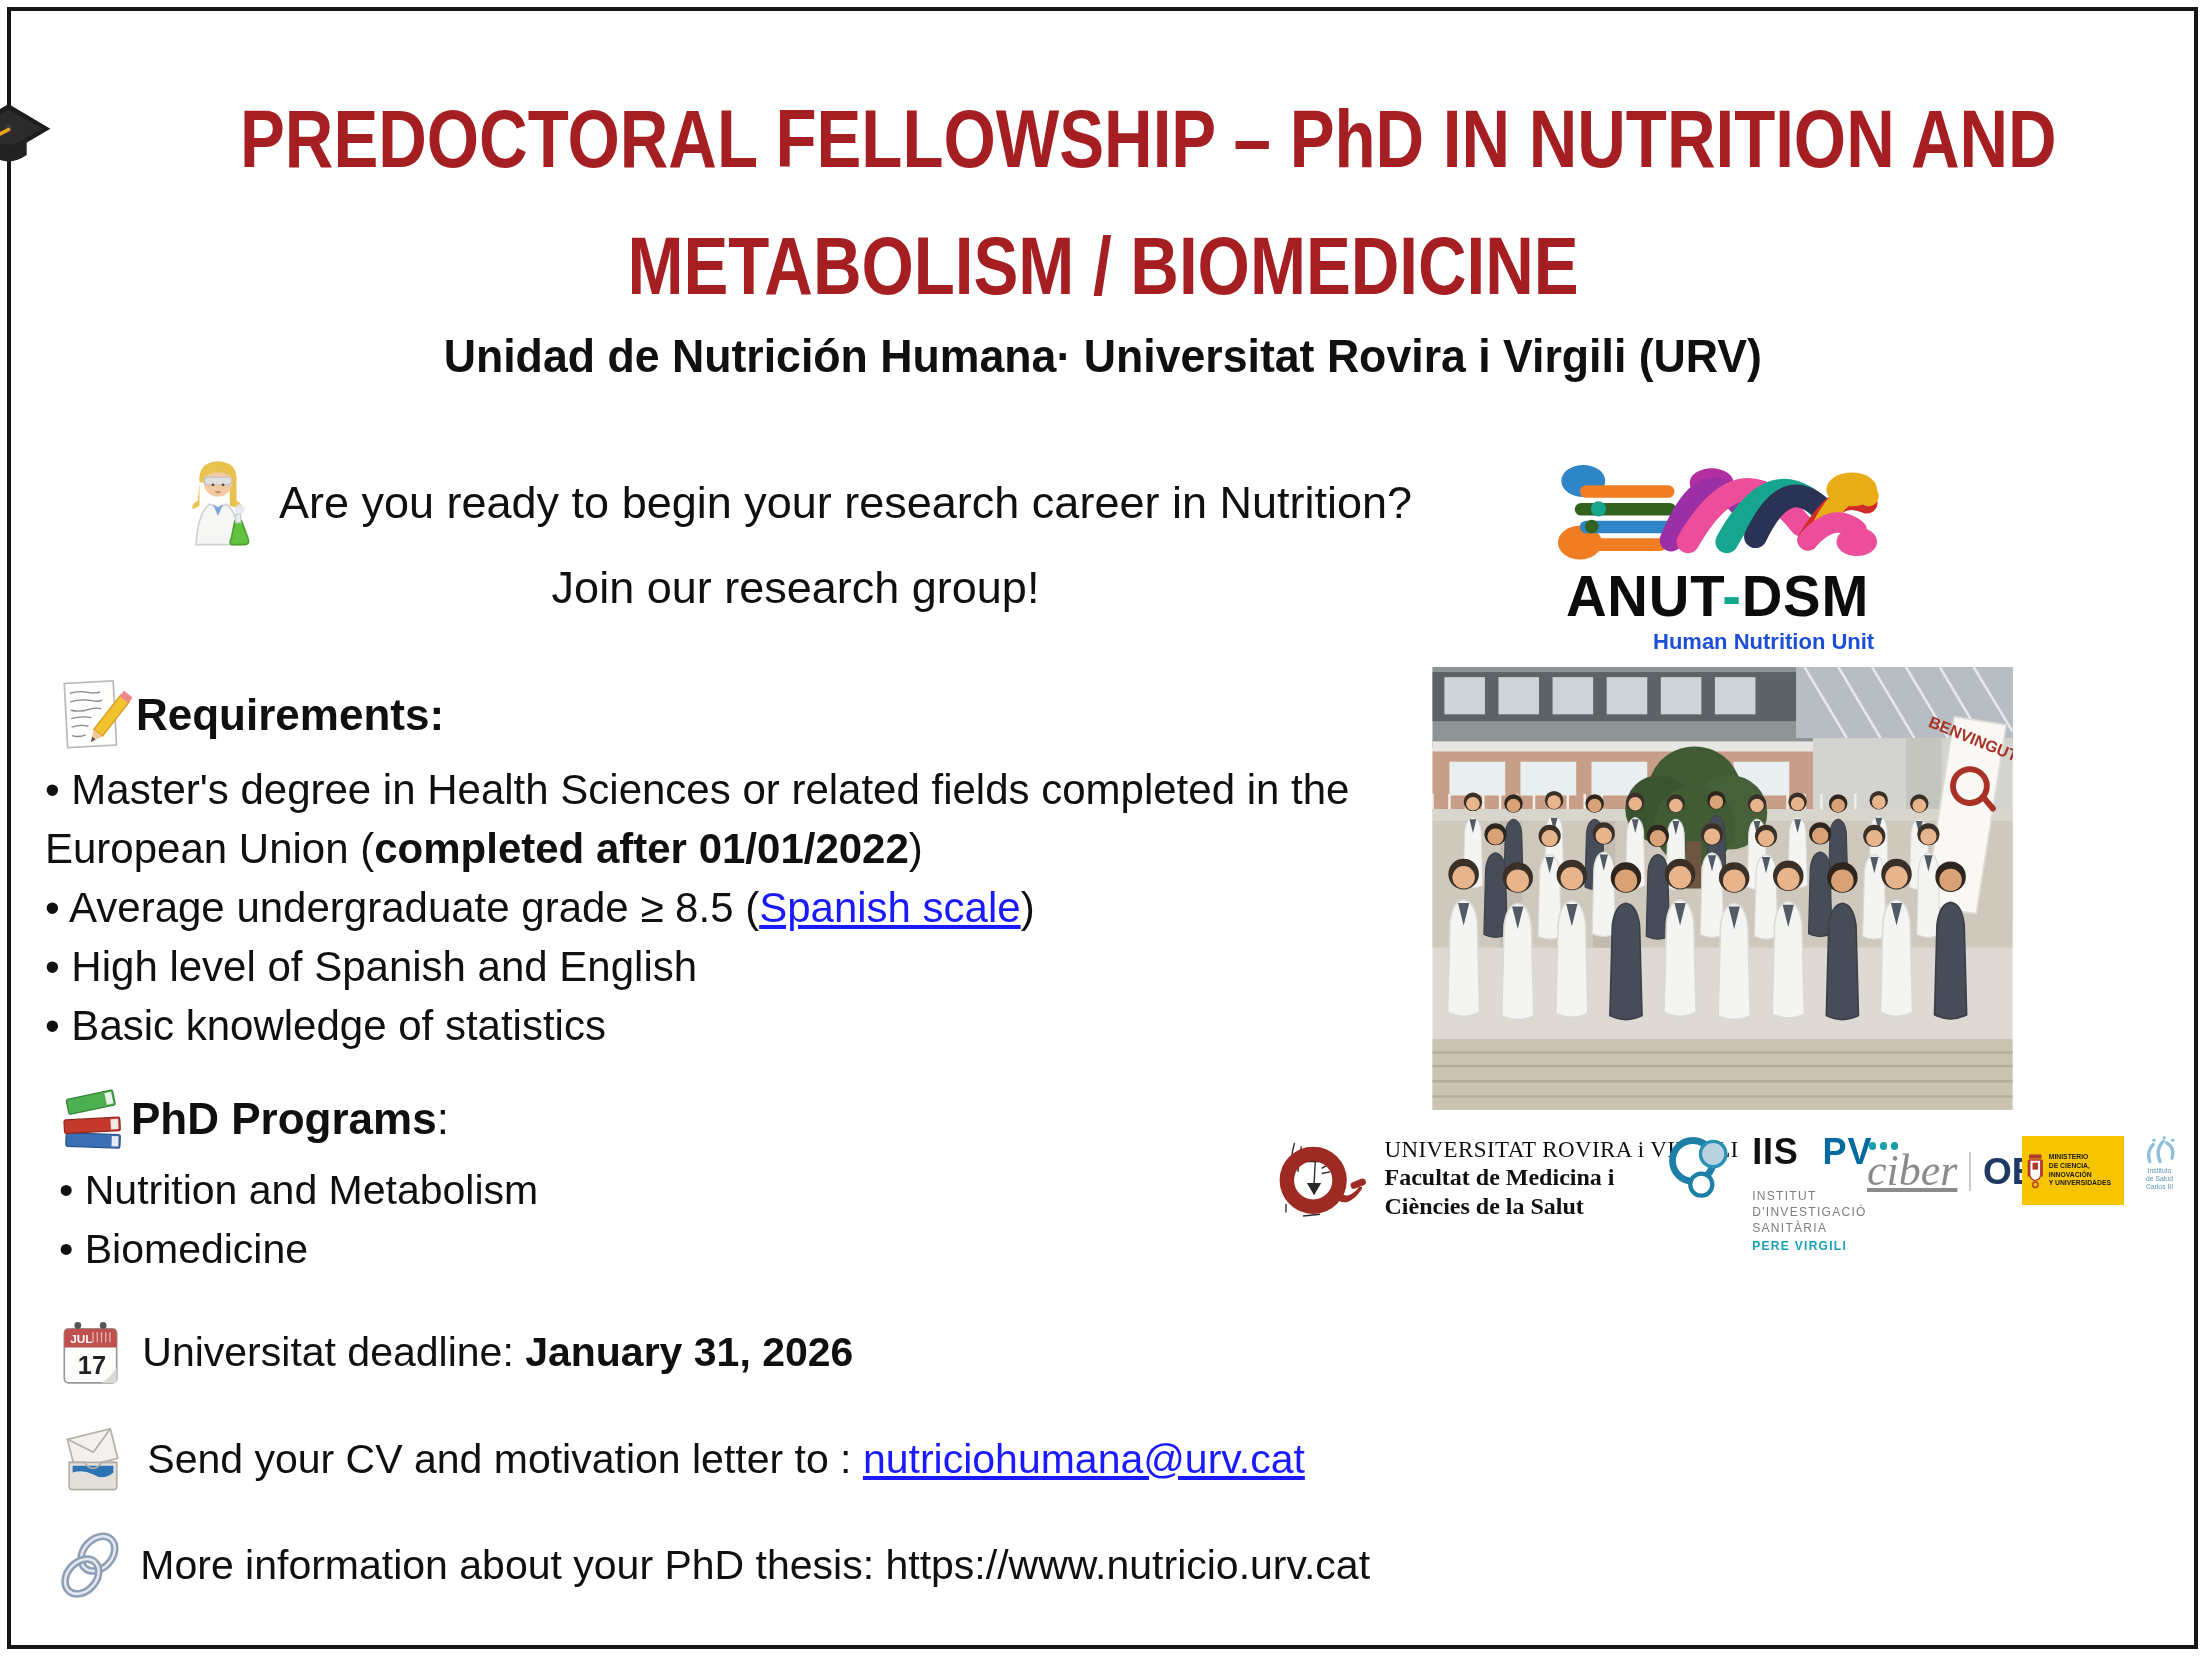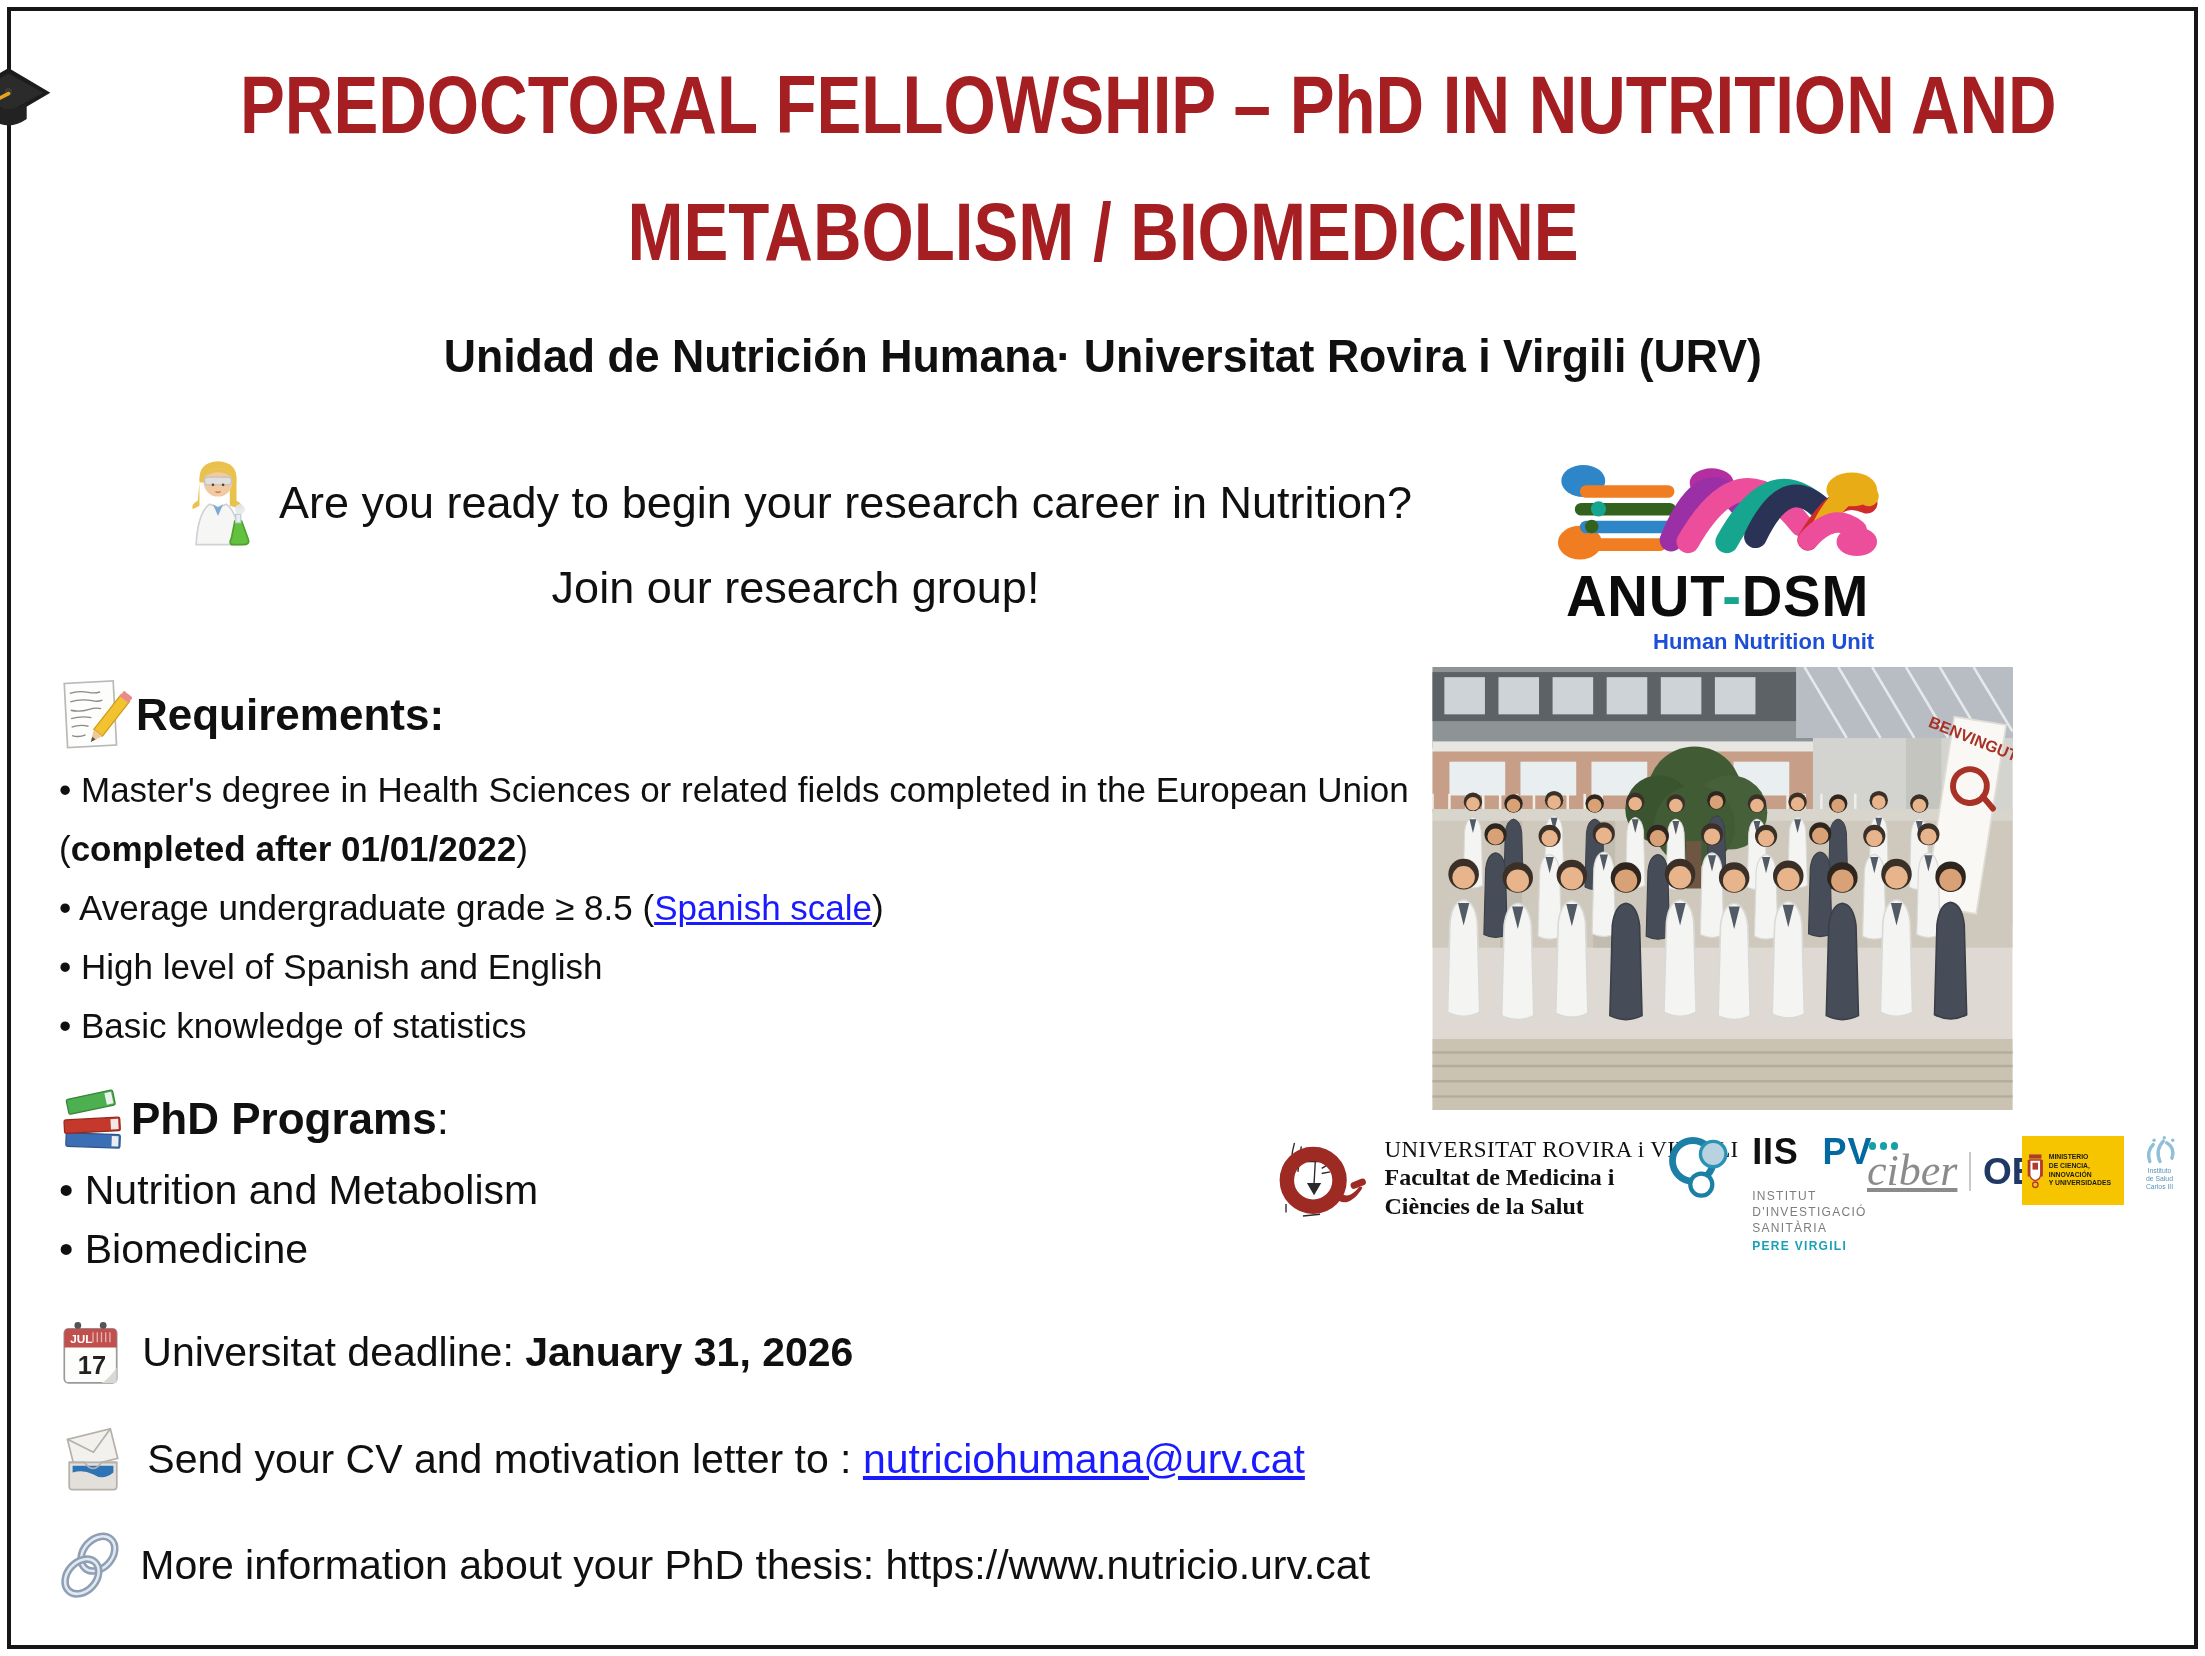--- a/index.html
+++ b/index.html
@@ -13,21 +13,21 @@
     position:relative;
     width:2205px;height:1656px;
     font-family:"Liberation Sans","DejaVu Sans",sans-serif;
     color:var(--ink);
     overflow:hidden;
   }
   .frame{position:absolute;left:6.8px;top:6.8px;right:6.8px;bottom:6.8px;border:4.2px solid #161616;}
 
   
   .title-block{position:absolute;left:0;top:59px;width:2205px;}
-  .title-line{height:127px;display:flex;align-items:flex-start;justify-content:center;}
+  .title-line{height:127px;display:flex;align-items:flex-end;justify-content:center;}
   .title-text{
     display:inline-block;white-space:nowrap;
     font-size:81px;font-weight:700;color:var(--red);
     transform:scaleX(.83);transform-origin:center;
     letter-spacing:0px;
   }
   .cap-icon{width:91px;height:91px;flex:0 0 auto;}
 
   
   .subtitle{position:absolute;left:0;top:328px;width:2205px;text-align:center;font-size:47px;font-weight:700;}
@@ -36,21 +36,21 @@
   
   .intro{position:absolute;left:76px;top:457px;width:1439px;text-align:center;font-size:45px;color:var(--ink);}
   .intro-row1{display:flex;align-items:center;justify-content:center;gap:22px;}
   .sci-icon{width:78px;height:91px;flex:0 0 auto;}
   .intro-row2{margin-top:13.5px;}
 
   
   .sec-head{position:absolute;display:flex;align-items:center;gap:4px;font-size:44px;font-weight:700;}
   .sec-head .ico{flex:0 0 auto;}
   .req-head{left:59px;top:677px;}
-  .req-list{position:absolute;left:59px;top:760px;width:1396px;font-size:35px;line-height:59px;}
+  .req-list{position:absolute;left:45px;top:760px;width:1396px;font-size:42px;line-height:59px;}
   .prog-head{left:59px;top:1083px;}
   .prog-head .rest{font-weight:400;}
   .prog-list{position:absolute;left:59px;top:1161px;font-size:41px;line-height:59px;}
   .b{font-weight:700;}
   a.blue-link{color:var(--link);text-decoration:underline;cursor:pointer;}
 
   .info-row{position:absolute;left:59px;display:flex;align-items:center;gap:20.3px;font-size:41px;white-space:nowrap;}
   .deadline-row{top:1317px;}
   .contact-row{top:1425px;}
   .moreinfo-row{top:1530px;}

